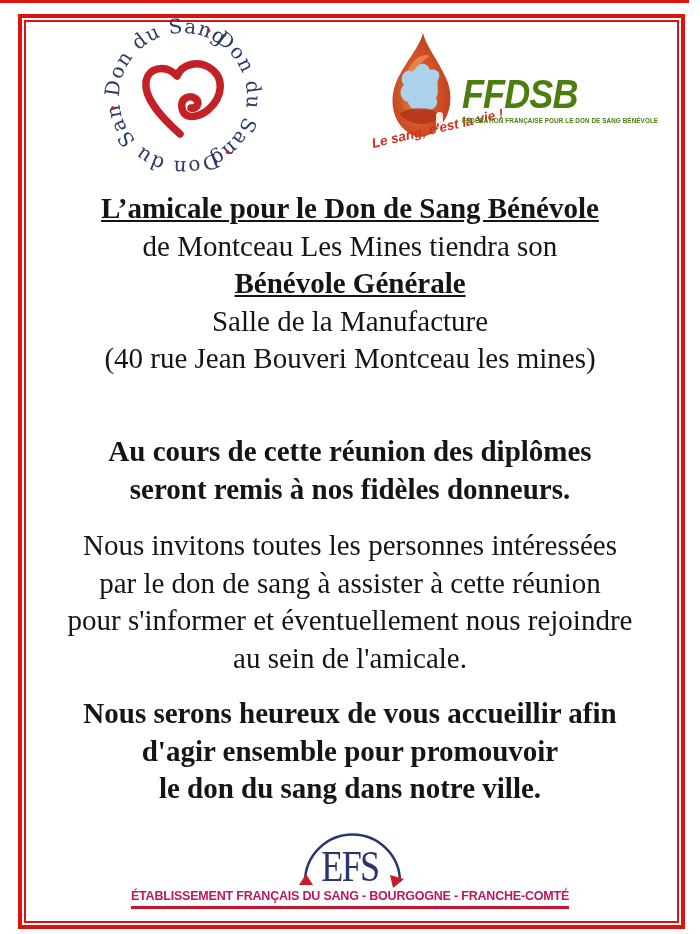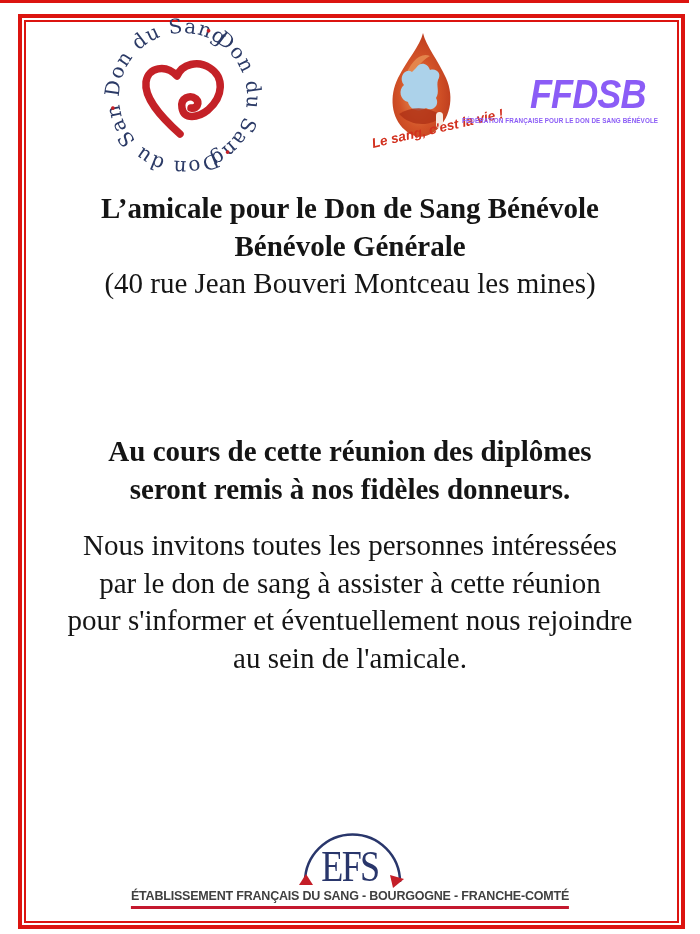--- a/index.html
+++ b/index.html
@@ -8,47 +8,47 @@
 
   
   .top-line{position:absolute;left:0;top:0;width:689px;height:3px;background:#DC1410;}
   .frame-outer{position:absolute;left:18px;top:14px;width:667px;height:915px;
                border:4px solid #DC1410;box-sizing:border-box;pointer-events:none;}
   .frame-inner{position:absolute;inset:2px;border:2px solid #DC1410;}
 
   
   .dds-svg{position:absolute;left:80px;top:12px;}
   .drop-svg{position:absolute;left:386px;top:30px;}
-  .ffdsb-block{position:absolute;left:462px;top:74px;color:#8b5cf6;text-align:right;}
+  .ffdsb-block{position:absolute;left:462px;top:74px;color:#4d7c0f;}
   .ffdsb-acronym{display:inline-block;font-family:"Liberation Sans",sans-serif;
                  font-style:italic;font-weight:800;font-size:40px;line-height:1;
                  letter-spacing:-1px;transform:scaleX(.9);transform-origin:left;}
   .ffdsb-fullname{margin-top:3px;font-family:"Liberation Sans",sans-serif;
                   font-weight:700;font-size:6.3px;letter-spacing:.1px;white-space:nowrap;}
   .ffdsb-slogan{position:absolute;left:372px;top:136px;width:120px;
                 transform:rotate(-13deg);transform-origin:left center;
                 font-family:"Liberation Sans",sans-serif;font-style:italic;font-weight:700;
                 font-size:13.5px;color:#D2301E;white-space:nowrap;}
 
   
   .txt{position:absolute;left:30px;right:30px;text-align:center;
        font-size:29px;line-height:37.5px;}
   .p1{top:190px;} .p2{top:433px;font-weight:700;} .p3{top:527px;} .p4{top:695px;font-weight:700;}
-  .b{font-weight:700;}
+  .b{font-weight:700;text-decoration:underline;}
   .line{display:block;}
 
   
   .efs-svg{position:absolute;left:296px;top:831px;}
   .efs-acronym{position:absolute;left:0;right:0;top:845px;text-align:center;
                font-family:"Liberation Serif",serif;font-size:44px;line-height:1;
                color:#29366B;letter-spacing:-2px;}
   .efs-acronym span{display:inline-block;transform:scaleX(.82);}
   .efs-region{position:absolute;top:889px;left:50%;transform:translateX(-50%);
               font-family:"Liberation Sans",sans-serif;font-weight:700;font-size:12.5px;
-              letter-spacing:-.2px;color:#404040;white-space:nowrap;
+              letter-spacing:-.2px;color:#be185d;white-space:nowrap;
               padding-bottom:3px;border-bottom:3px solid #C4182E;}
 </style>
 </head>
 <body>
 
 <div class="page">
 
   <div class="top-line"></div>
   <div class="frame-outer">
     <div class="frame-inner"></div>
@@ -97,36 +97,43 @@
 
   <div class="ffdsb-slogan">Le sang, c'est la vie !</div>
 
   <div class="ffdsb-block">
     <span class="ffdsb-acronym">FFDSB</span>
     <div class="ffdsb-fullname">FÉDÉRATION FRANÇAISE POUR LE DON DE SANG BÉNÉVOLE</div>
   </div>
 
   <div class="txt p1">
     <span class="line b">L’amicale pour le Don de Sang Bénévole</span>
+    <span class="line">de Montceau Les Mines tiendra son</span>
     <span class="line b">Bénévole Générale</span>
+    <span class="line">Salle de la Manufacture</span>
     <span class="line">(40 rue Jean Bouveri Montceau les mines)</span>
   </div>
 
   <div class="txt p2">
     <span class="line">Au cours de cette réunion des diplômes</span>
     <span class="line">seront remis à nos fidèles donneurs.</span>
   </div>
 
   <div class="txt p3">
     <span class="line">Nous invitons toutes les personnes intéressées</span>
     <span class="line">par le don de sang à assister à cette réunion</span>
     <span class="line">pour s'informer et éventuellement nous rejoindre</span>
     <span class="line">au sein de l'amicale.</span>
   </div>
 
+  <div class="txt p4">
+    <span class="line">Nous serons heureux de vous accueillir afin</span>
+    <span class="line">d'agir ensemble pour promouvoir</span>
+    <span class="line">le don du sang dans notre ville.</span>
+  </div>
 
   <svg class="efs-svg" width="112" height="58" viewBox="0 0 112 58">
     <path d="M 9,51 A 47.5,47.5 0 0 1 104,51" fill="none" stroke="#29366B" stroke-width="2.5"></path>
     <polygon points="3,54 17,54 10,43" fill="#C41E28"></polygon>
     <polygon points="94,44 108,48 97,57" fill="#C41E28"></polygon>
   </svg>
   <div class="efs-acronym">
     <span>EFS</span>
   </div>
   <div class="efs-region">ÉTABLISSEMENT FRANÇAIS DU SANG - BOURGOGNE - FRANCHE-COMTÉ</div>

